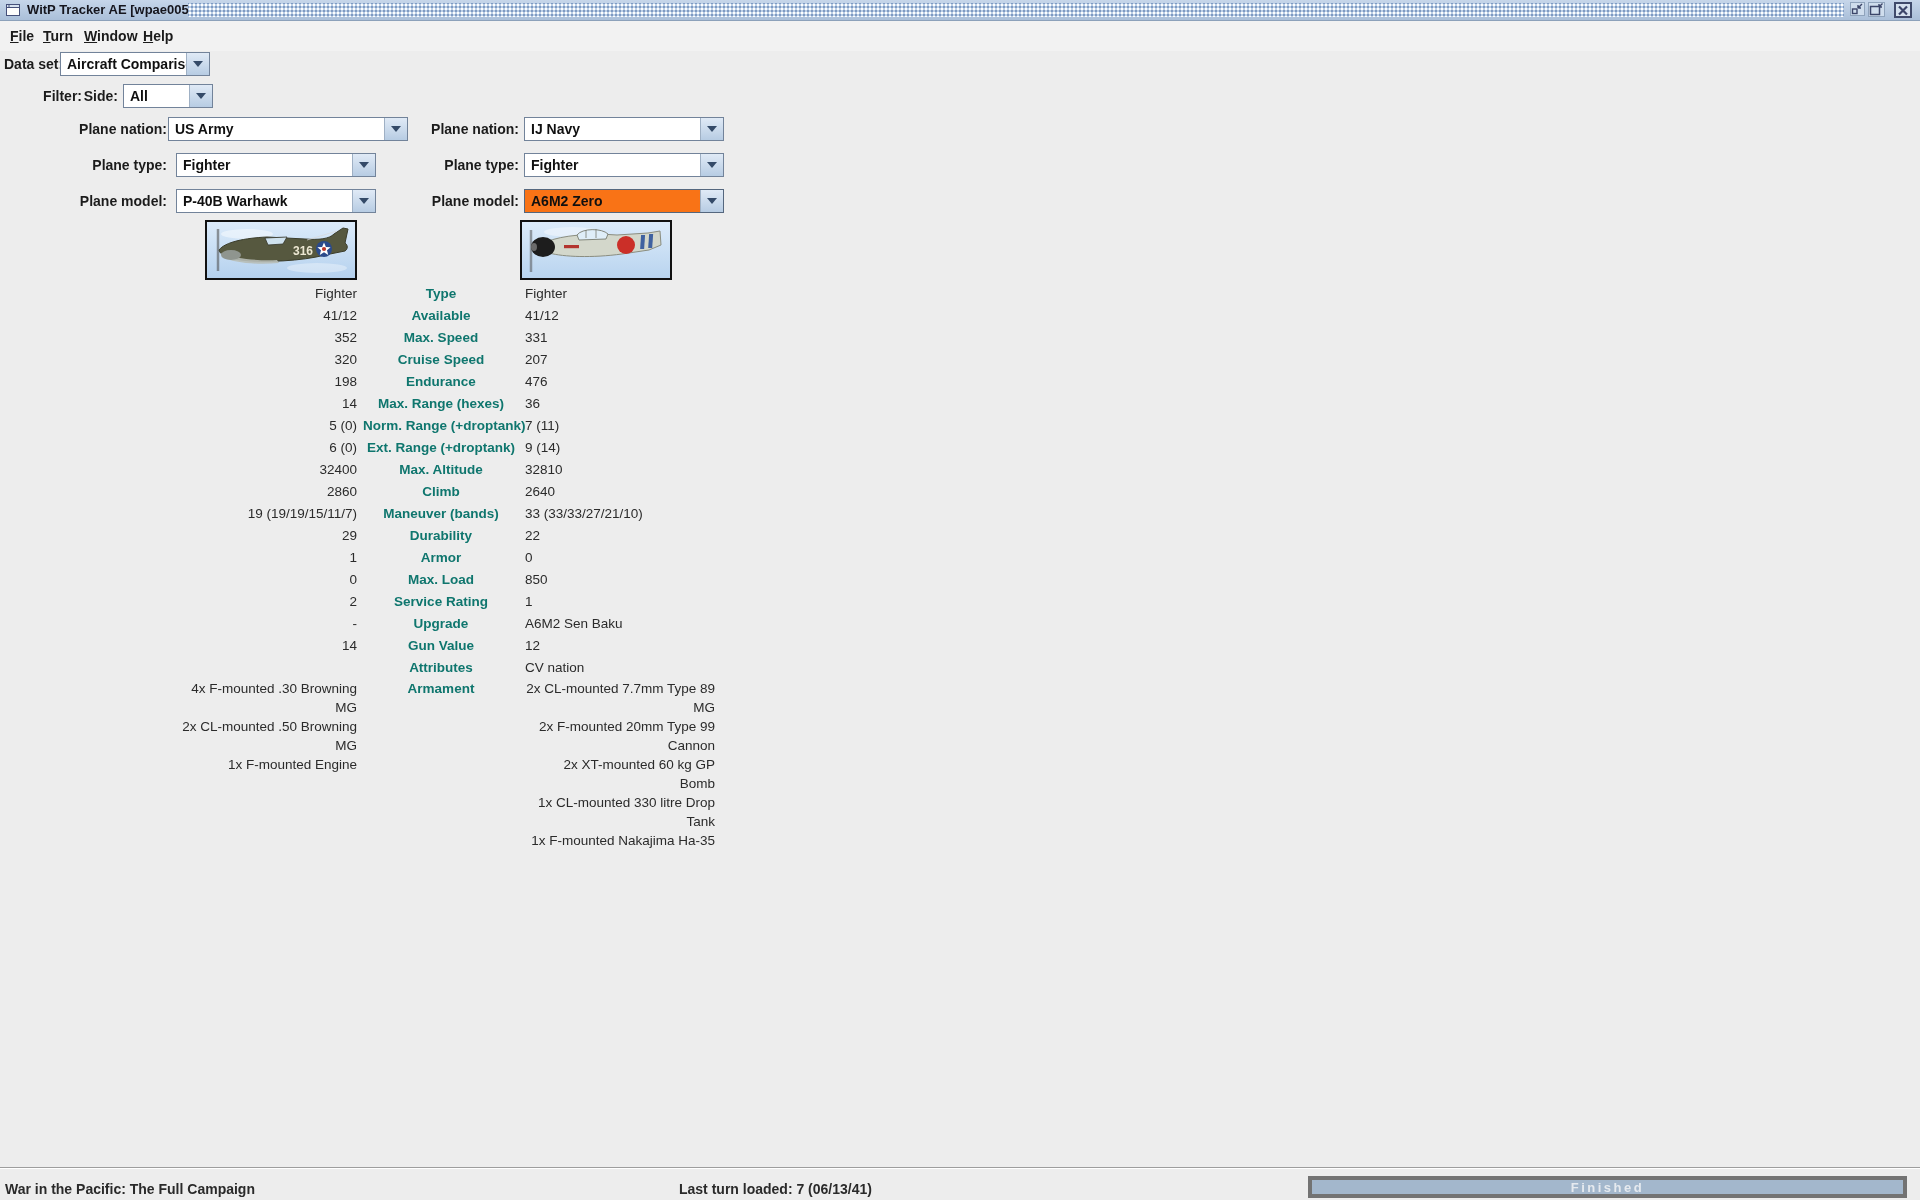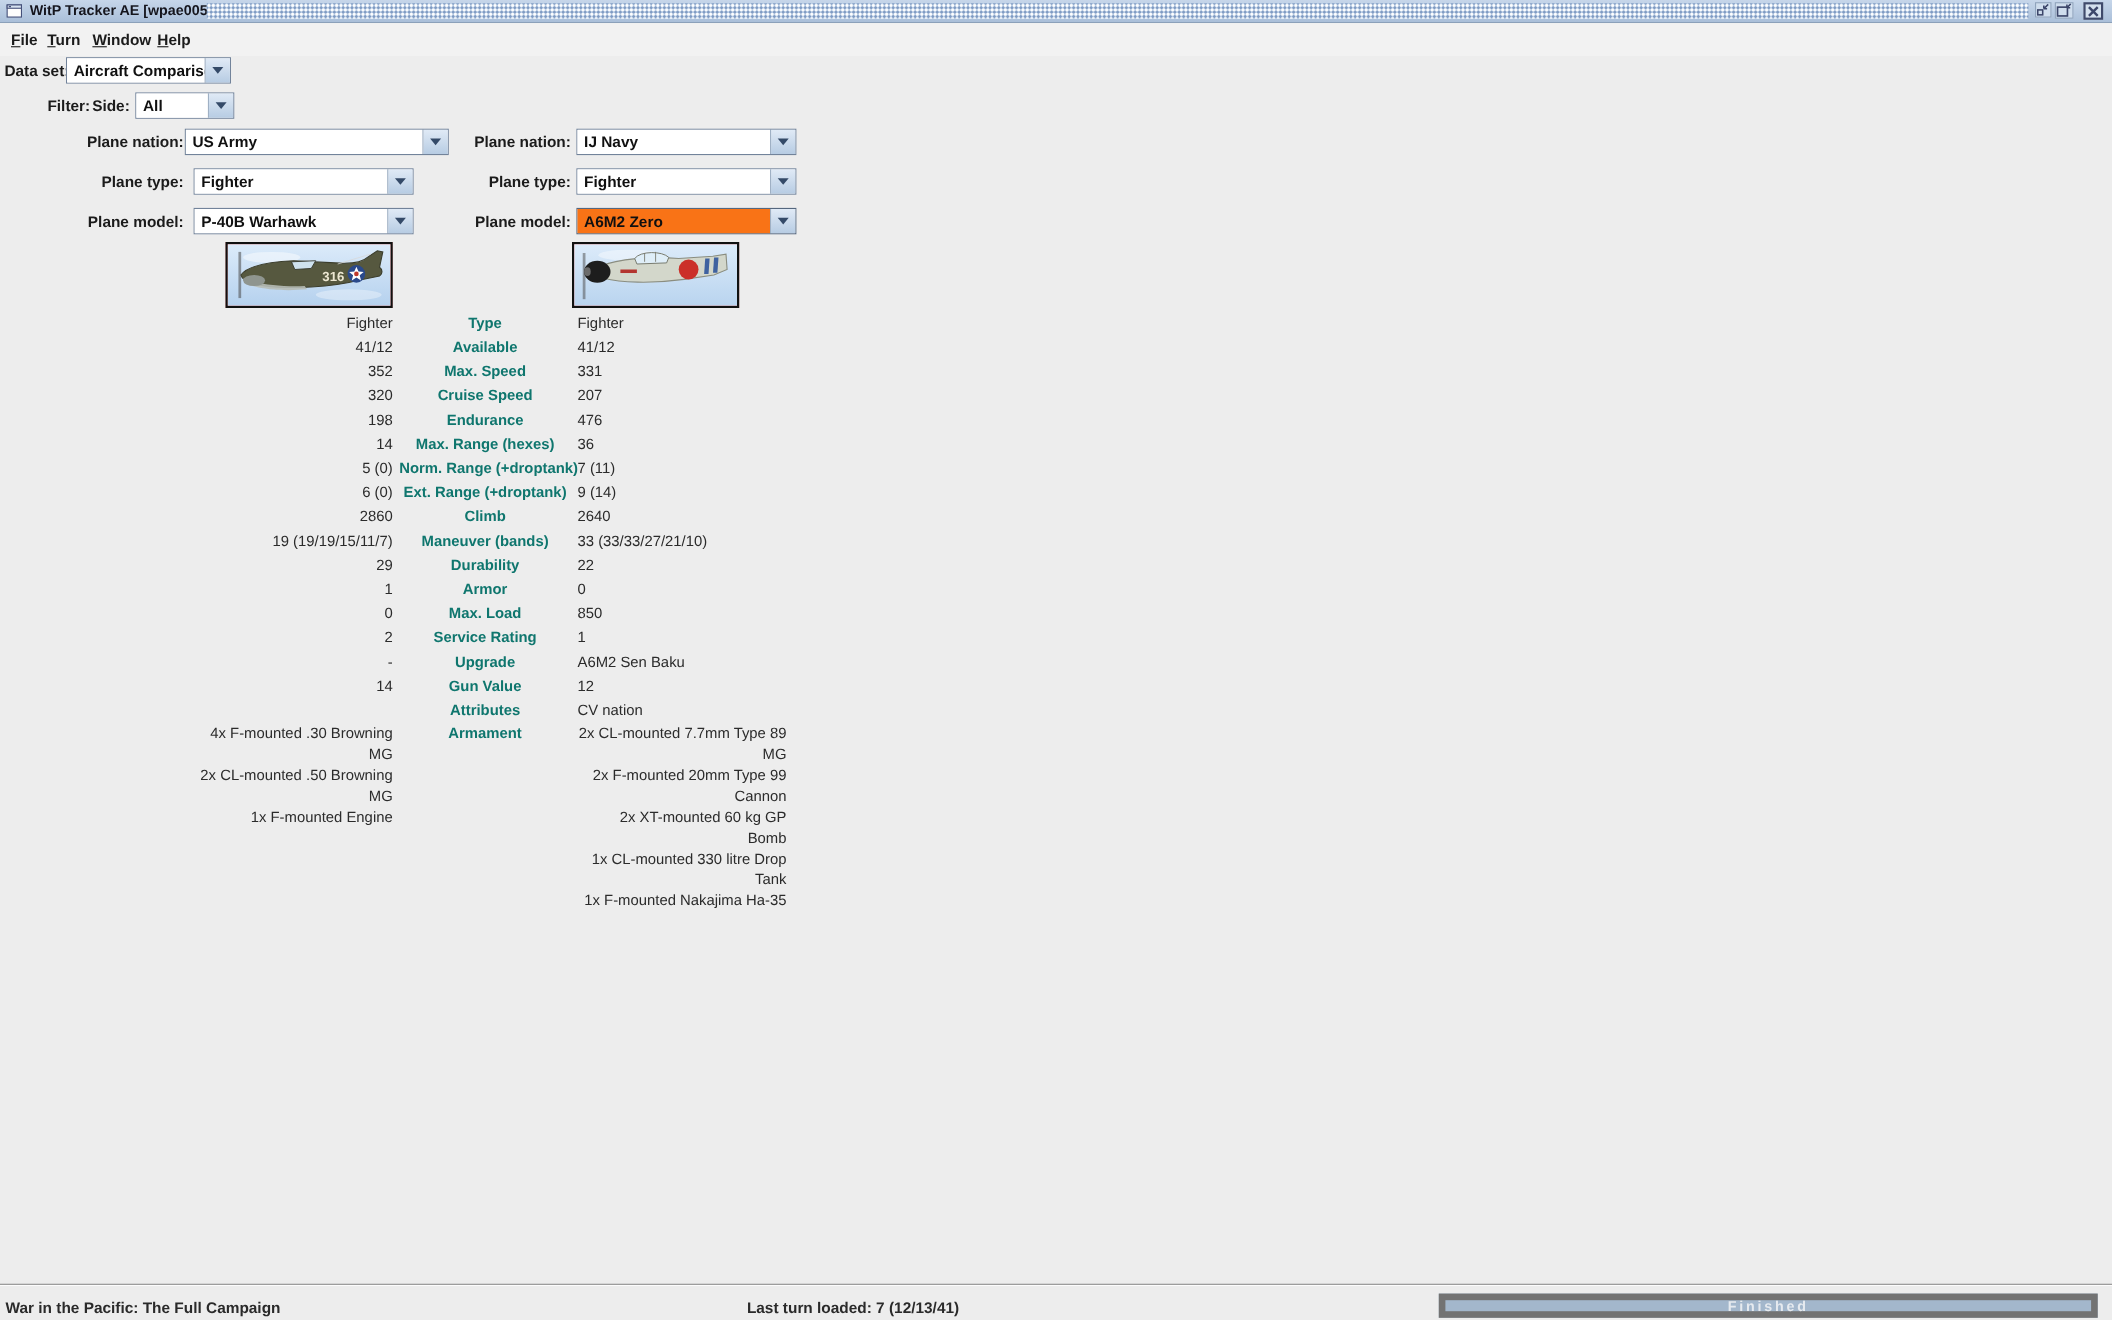--- a/index.html
+++ b/index.html
@@ -58,21 +58,21 @@
   .crow .cr{width:190px;margin-left:6px;text-align:left;white-space:nowrap;}
   .crow.arm{height:auto;line-height:19px;}
   .crow.arm .cl,.crow.arm .cr{white-space:pre-line;text-align:right;}
 
   
   #status-sep{position:absolute;left:0;top:1167px;width:1920px;height:2px;
     background:linear-gradient(#9d9d9d 50%,#ffffff 50%);}
   .status-text{position:absolute;top:1177px;height:24px;line-height:24px;font-size:14px;
     font-weight:bold;color:#2a2a2a;white-space:nowrap;}
   #progress-bar{position:absolute;left:1308px;top:1176px;width:599px;height:22px;
-    box-sizing:border-box;border:6px solid #737373;background:#a3b7cc;
+    box-sizing:border-box;border:4px solid #737373;background:#a3b7cc;
     display:flex;align-items:center;justify-content:center;}
   #progress-label{font-size:13px;font-weight:bold;letter-spacing:2.5px;color:#e6eaef;}
 </style>
 </head>
 <body>
 
 <div id="screen">
 
   <div id="titlebar">
     <span id="win-icon">
@@ -260,20 +260,25 @@
         <span class="cl">5 (0)</span>
         <span class="cm">Norm. Range (+droptank)</span>
         <span class="cr">7 (11)</span>
       </div>
       <div class="crow">
         <span class="cl">6 (0)</span>
         <span class="cm">Ext. Range (+droptank)</span>
         <span class="cr">9 (14)</span>
       </div>
       <div class="crow">
+        <span class="cl">32400</span>
+        <span class="cm">Max. Altitude</span>
+        <span class="cr">32810</span>
+      </div>
+      <div class="crow">
         <span class="cl">2860</span>
         <span class="cm">Climb</span>
         <span class="cr">2640</span>
       </div>
       <div class="crow">
         <span class="cl">19 (19/19/15/11/7)</span>
         <span class="cm">Maneuver (bands)</span>
         <span class="cr">33 (33/33/27/21/10)</span>
       </div>
       <div class="crow">
@@ -319,18 +324,18 @@
         <span class="cr">2x CL-mounted 7.7mm Type 89 MG
 2x F-mounted 20mm Type 99 Cannon
 2x XT-mounted 60 kg GP Bomb
 1x CL-mounted 330 litre Drop Tank
 1x F-mounted Nakajima Ha-35</span>
       </div>
     </div>
 
   <div id="status-sep"></div>
   <span class="status-text" style="left:5px">War in the Pacific: The Full Campaign</span>
-  <span class="status-text" style="left:679px">Last turn loaded: 7 (12/13/41)</span>
+  <span class="status-text" style="left:679px">Last turn loaded: 7 (06/13/41)</span>
   <div id="progress-bar">
     <span id="progress-label">Finished</span>
   </div>
 
 </div>
 
 </body></html>

